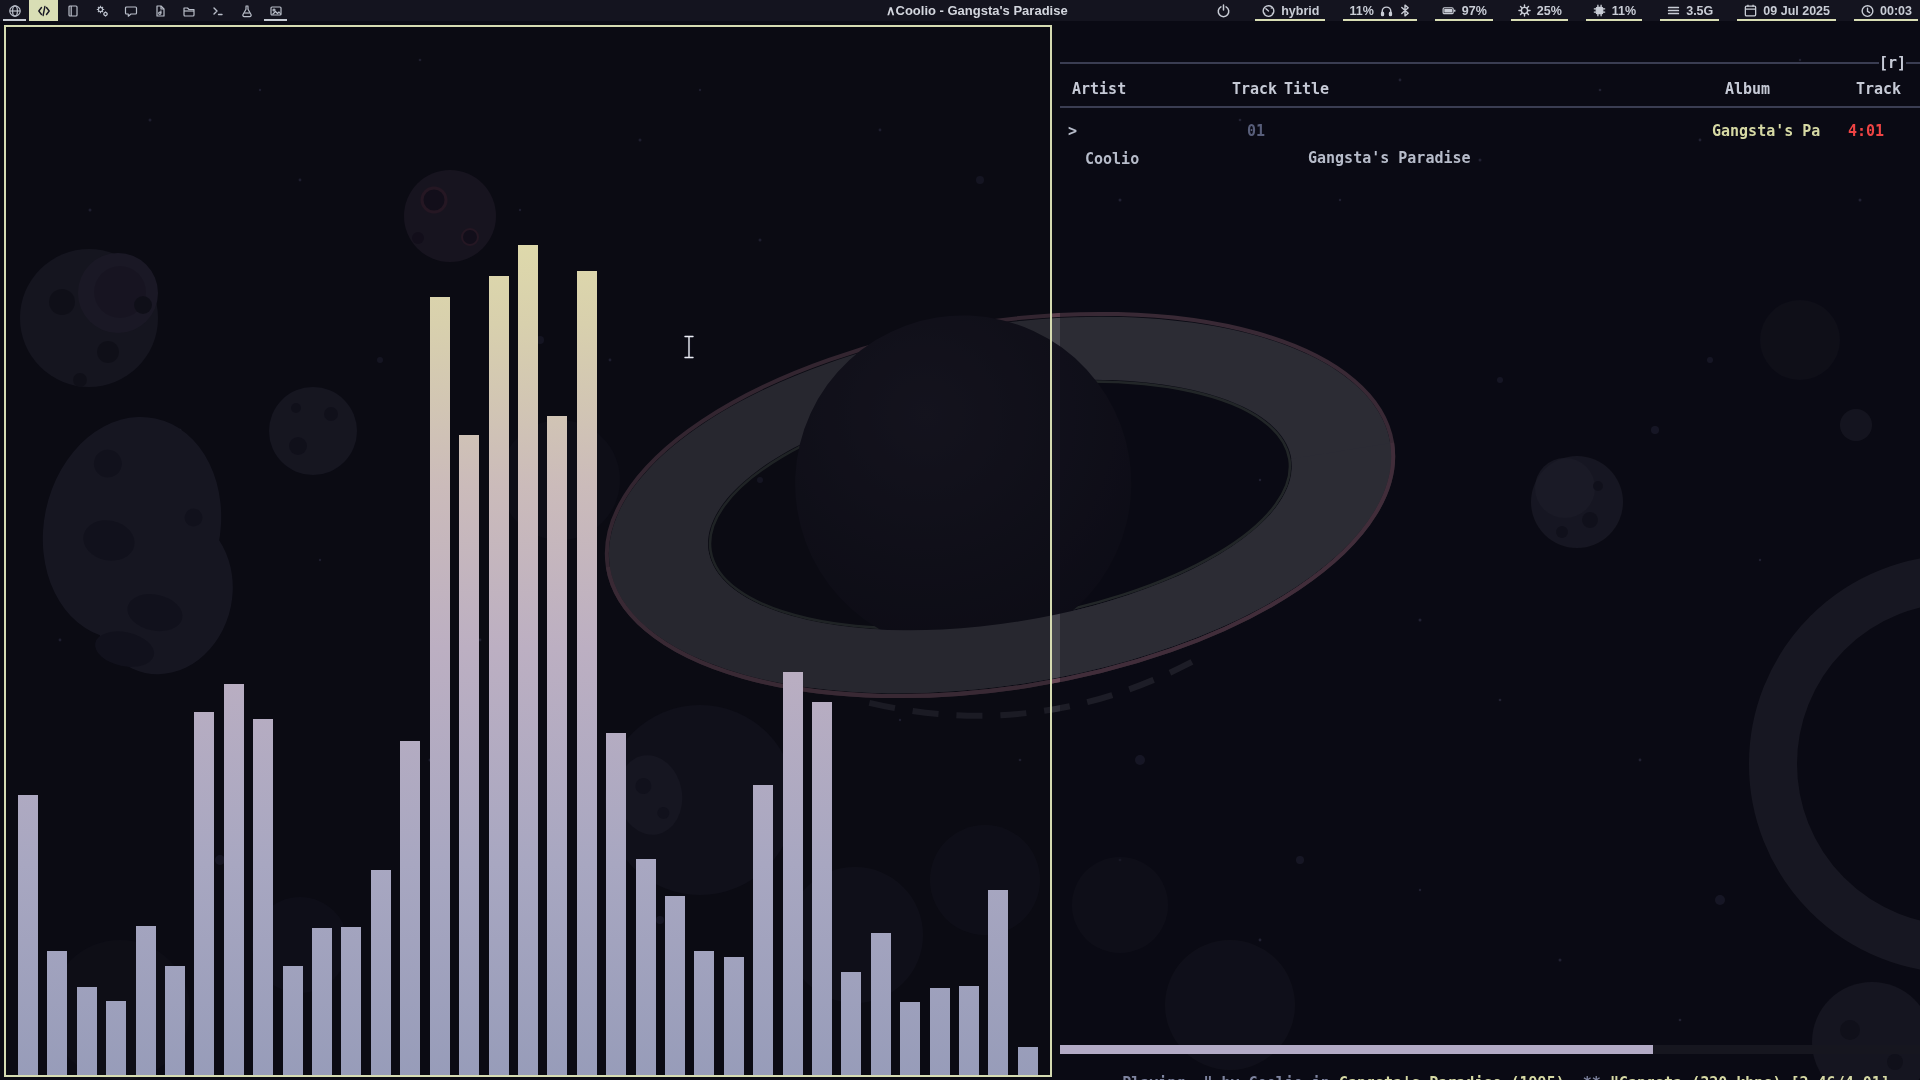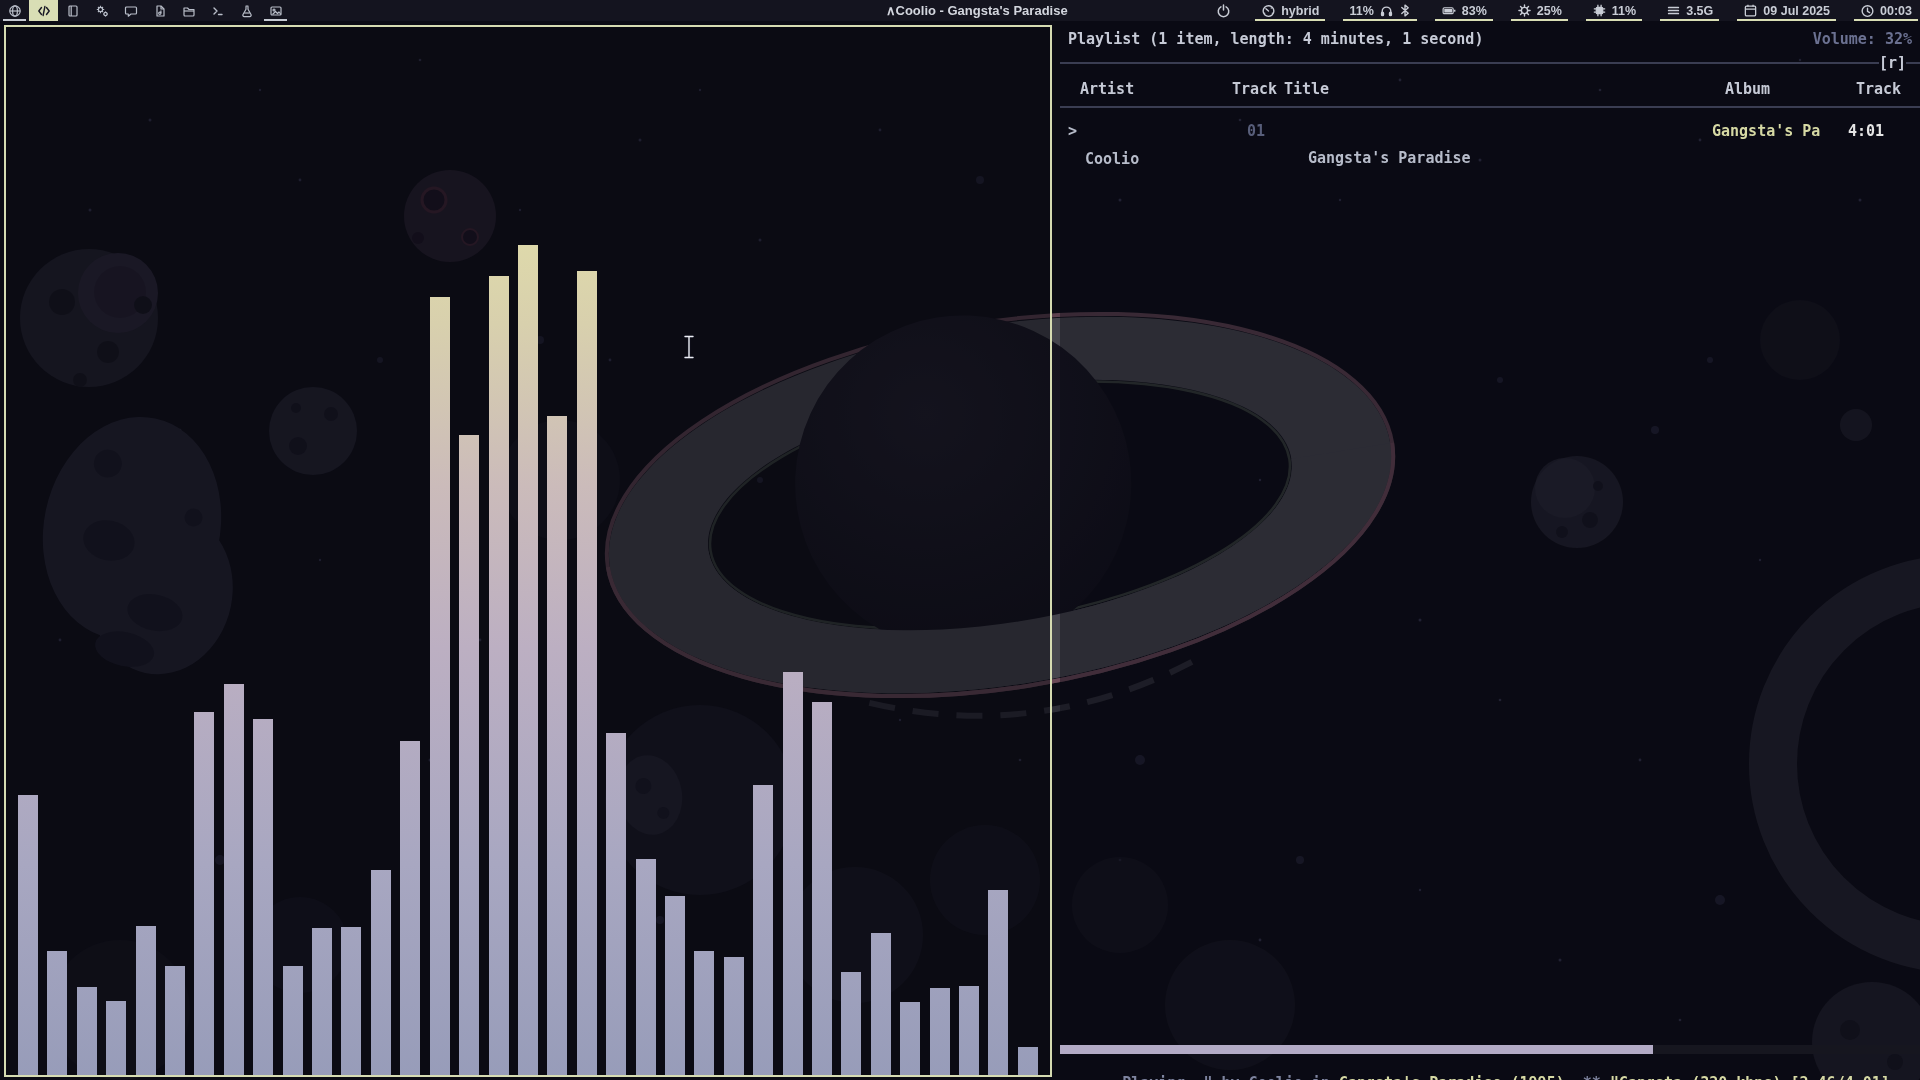--- a/index.html
+++ b/index.html
@@ -40,23 +40,23 @@
   .row1 .phead{color:#c6cad6;font-weight:700;}
   .vol{color:#6b7191;}
   .rline{position:absolute;left:0;right:0;top:33px;height:18px;display:flex;align-items:center;color:#c6cad6;}
   .rline .hline{height:2px;background:#3a3d52;}
   .rline .lead{flex:1;}
   .rline .tail{width:14px;}
   .cols{position:absolute;left:0;top:59px;height:20px;width:100%;color:#c6cad6;font-weight:700;}
   .cols span,.trackrow span{position:absolute;top:0;white-space:pre;}
   .sep{position:absolute;left:0;right:0;top:85px;height:2px;background:#3a3d52;}
   .trackrow{position:absolute;left:0;top:101px;height:20px;width:100%;}
-  .c-artist{left:20px;} .c-track{left:172px;} .c-title{left:224px;} .c-album{left:665px;} .c-time{left:796px;}
+  .c-artist{left:12px;} .c-track{left:172px;} .c-title{left:224px;} .c-album{left:665px;} .c-time{left:796px;}
   .r-marker{left:8px;} .r-artist{left:25px;margin-top:28px;} .r-track{left:187px;color:#585e7a;} .r-title{left:248px;margin-top:27px;}
-  .r-album{left:652px;color:#d6d9a4;} .r-time{left:788px;color:#e5e5e5;}
+  .r-album{left:652px;color:#d6d9a4;} .r-time{left:788px;color:#ef4444;}
   .progress{position:absolute;left:0;bottom:26px;width:100%;height:9px;background:#16161f;}
   .progress .fill{height:100%;background:#b3abc6;}
   .statusline{position:absolute;left:8px;bottom:4px;height:20px;white-space:pre;}
   .statusline .g{color:#7e849f;} .statusline .y{color:#d6d9a4;}
 </style>
 </head>
 <body>
 
 <div class="screen">
 
@@ -304,21 +304,21 @@
         <svg width="12" height="15" viewBox="0 0 10 14" fill="none" stroke="currentColor" stroke-width="1.3" stroke-linecap="round" stroke-linejoin="round">
           <path d="M2 4.2 L8 9.6 L5 12 V2 L8 4.4 L2 9.8"></path>
           </svg>
       </div>
       <div class="mod">
         <svg width="16" height="15" viewBox="0 0 14 14" fill="none" stroke="currentColor" stroke-width="1.1">
           <rect x="1.5" y="4.4" width="9.4" height="5.6" rx="1.2"></rect>
             <rect x="2.6" y="5.5" width="7.2" height="3.4" fill="currentColor" stroke="none"></rect>
             <rect x="11.6" y="6.3" width="1.4" height="1.8" fill="currentColor" stroke="none"></rect>
           </svg>
-        <span>83%</span>
+        <span>97%</span>
       </div>
       <div class="mod">
         <svg width="15" height="15" viewBox="0 0 14 14" fill="none" stroke="currentColor" stroke-width="1.3" stroke-linecap="round">
           <circle cx="7" cy="7" r="2.9"></circle>
             <path d="M7 1.8v1.8M7 10.4v1.8M1.8 7h1.8M10.4 7h1.8M3.3 3.3l1.3 1.3M9.4 9.4l1.3 1.3M10.7 3.3L9.4 4.6M4.6 9.4l-1.3 1.3"></path>
           </svg>
         <span>25%</span>
       </div>
       <div class="mod">
         <svg width="15" height="15" viewBox="0 0 14 14" fill="none" stroke="currentColor" stroke-width="1.2">
@@ -393,24 +393,20 @@
   <svg class="cursor" width="14" height="26" viewBox="0 0 14 26">
     <g stroke="#10101c" stroke-width="3" fill="none" stroke-linecap="round">
       <path d="M3 2.5h8M3 23.5h8M7 2.5v21"></path>
       </g>
     <g stroke="#eceef4" stroke-width="1.4" fill="none" stroke-linecap="round">
       <path d="M3 2.5h8M3 23.5h8M7 2.5v21"></path>
       </g>
   </svg>
 
   <div class="right-window">
-    <div class="row1">
-      <span class="phead">Playlist (1 item, length: 4 minutes, 1 second)</span>
-      <span class="vol">Volume: 32%</span>
-    </div>
     <div class="rline">
       <span class="hline lead"></span>
       <span>[r]</span>
       <span class="hline tail"></span>
     </div>
     <div class="cols">
       <span class="c-artist">Artist</span>
       <span class="c-track">Track</span>
       <span class="c-title">Title</span>
       <span class="c-album">Album</span>

